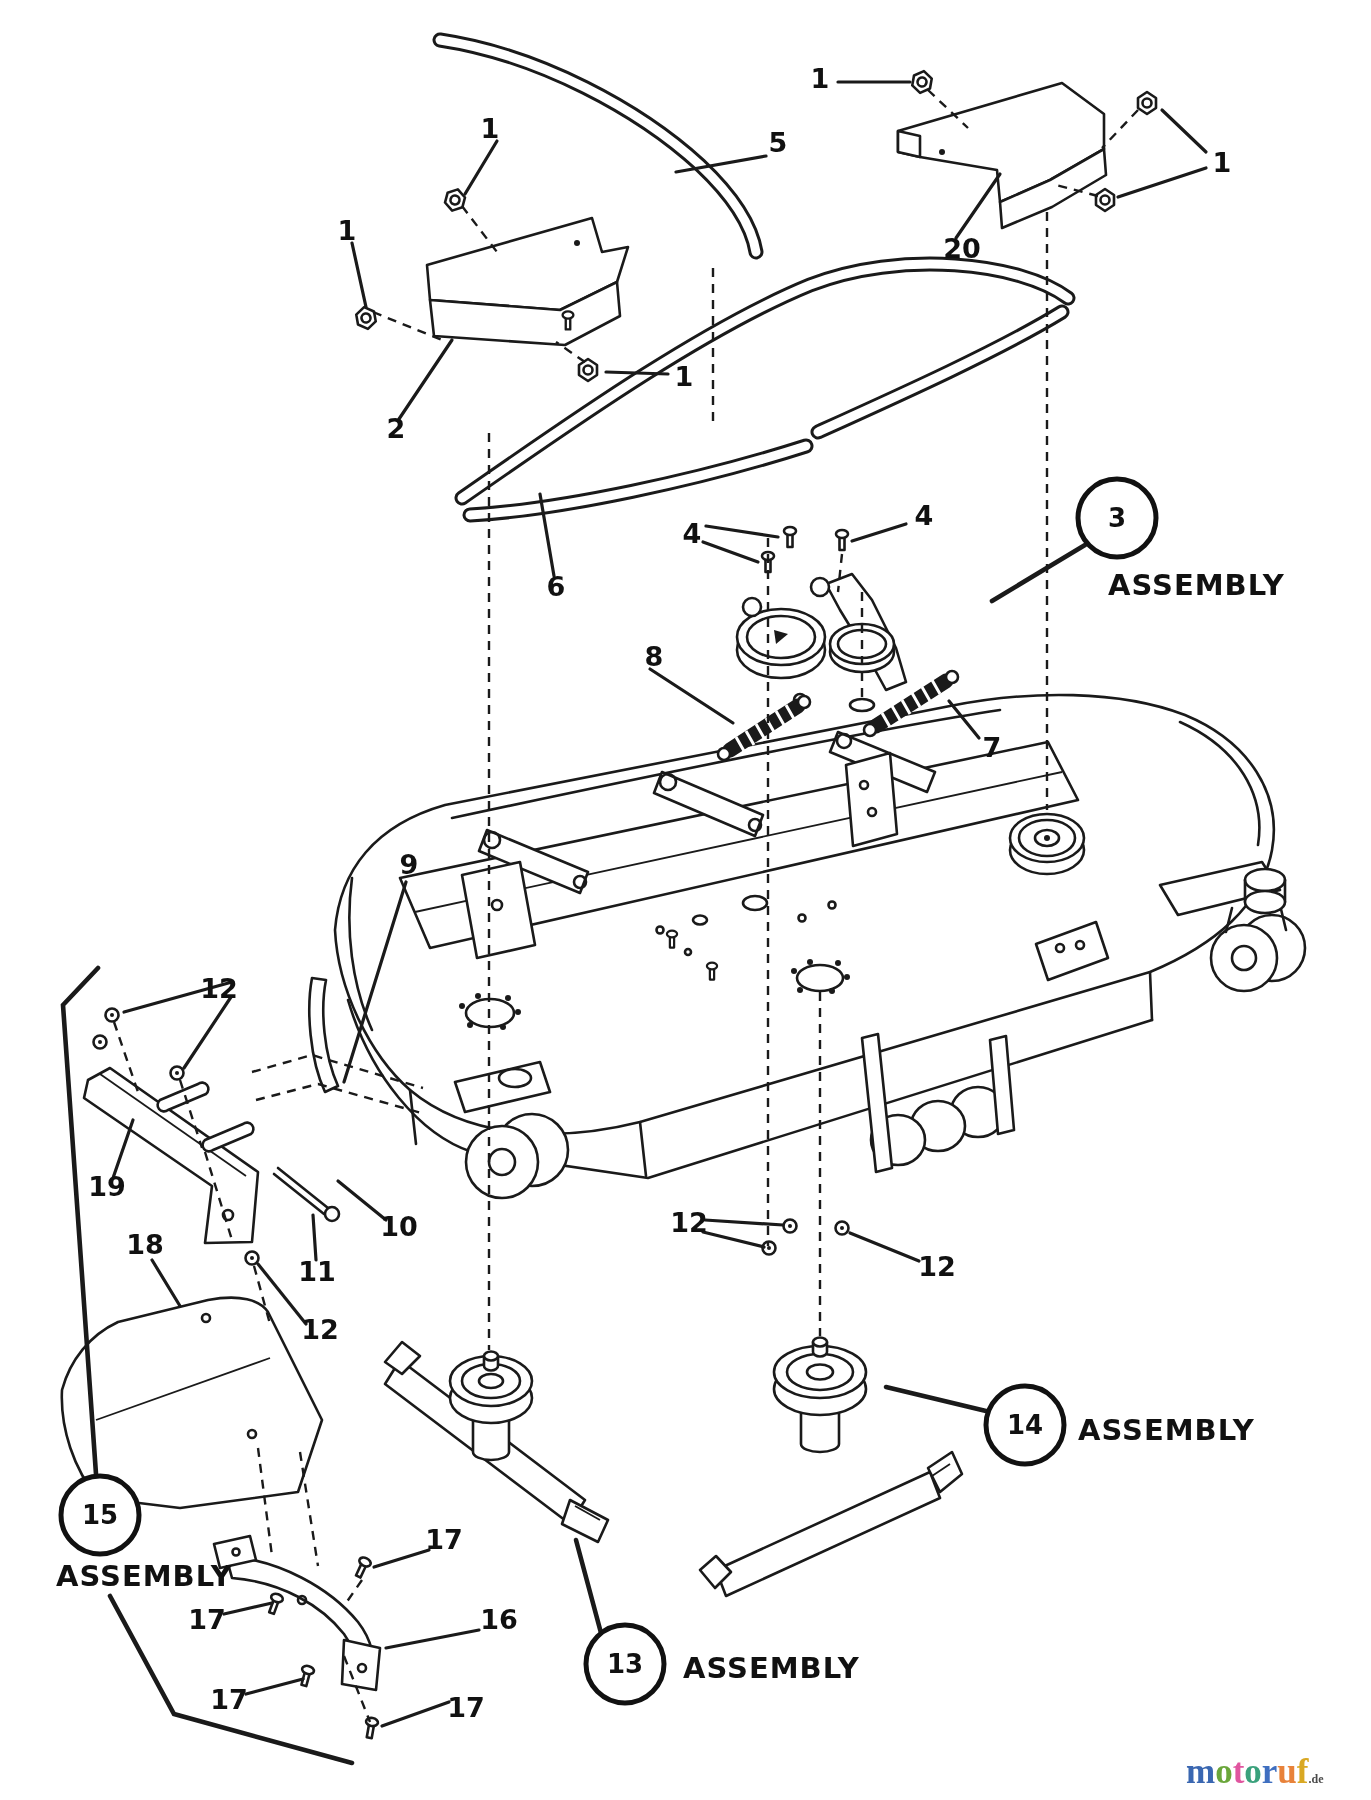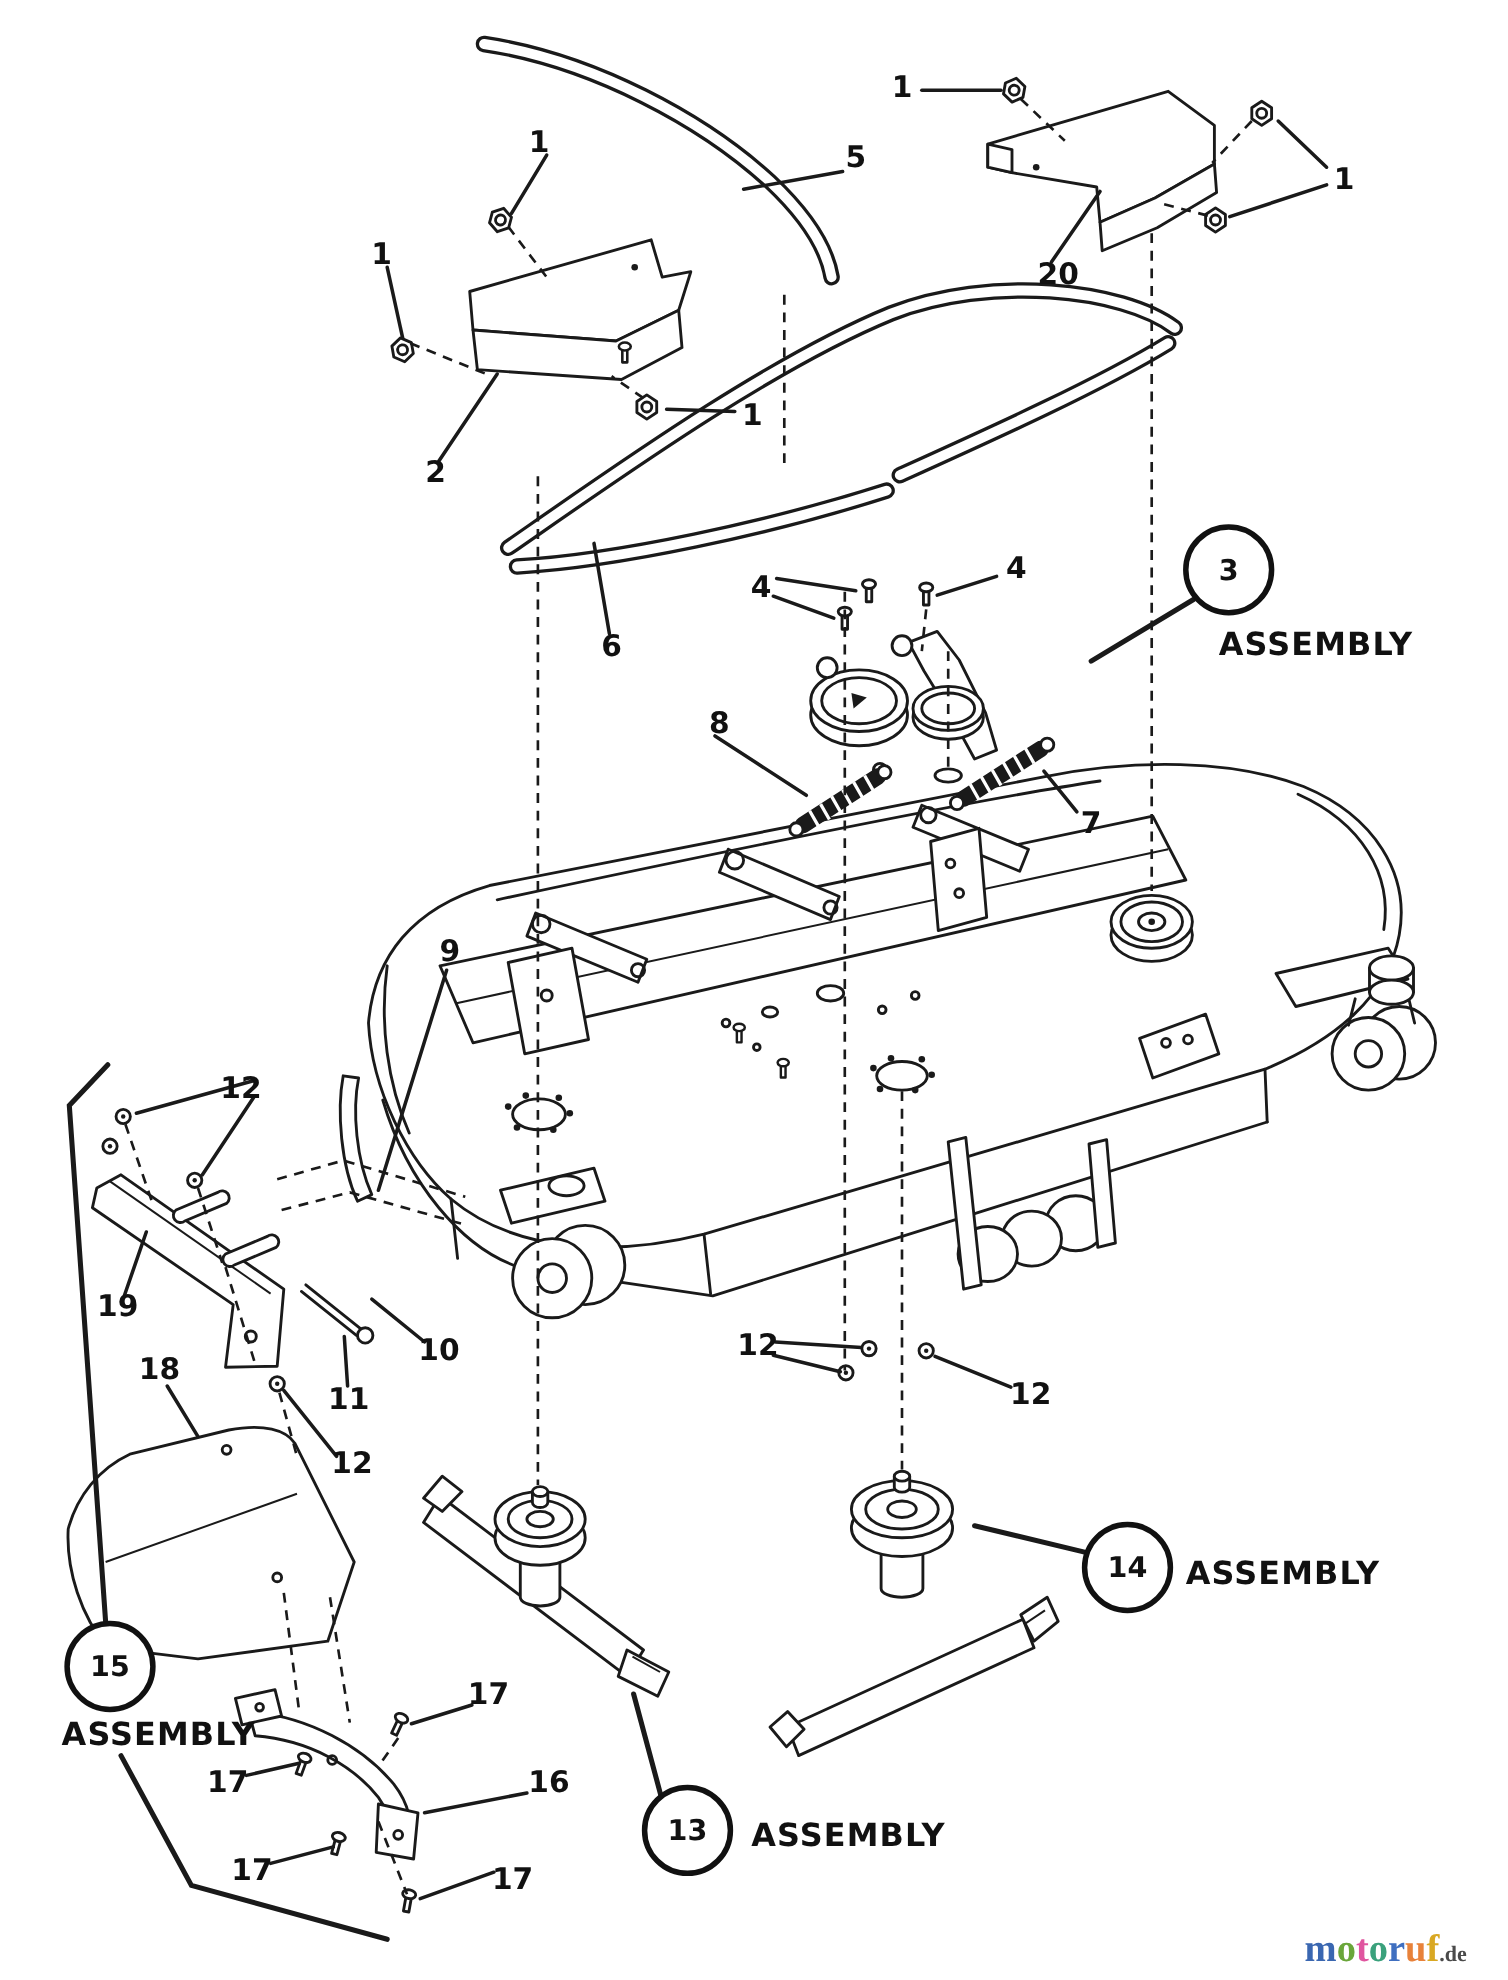--- a/index.html
+++ b/index.html
@@ -19,21 +19,21 @@
   .coil{stroke:#ffffff;stroke-width:3;fill:none;}
   .num{font:bold 27px "DejaVu Sans",sans-serif;fill:#111;text-anchor:middle;}
   .asm-num{font:bold 26px "DejaVu Sans",sans-serif;fill:#111;text-anchor:middle;}
   .asm-label{font:bold 29px "DejaVu Sans",sans-serif;fill:#111;letter-spacing:1px;}
   .circ{fill:#fff;stroke:#111;stroke-width:5;}
   .dot{fill:#1a1a1a;stroke:none;}
   
   #logo{position:absolute;left:1186px;top:1752px;width:180px;
         font-family:"Liberation Serif",serif;font-weight:bold;font-size:35px;
         letter-spacing:0px;white-space:nowrap;}
-  #logo .suffix{font-size:20px;}
+  #logo .suffix{font-size:12px;}
 </style>
 </head>
 <body>
 
 <div id="stage">
 <svg width="1371" height="1800" viewBox="0 0 1371 1800">
   <defs>
     <g id="nut">
       <path class="fill" d="M-9,-5 L0,-11 L9,-5 L9,5 L0,11 L-9,5 Z"></path>
       <circle class="ln" r="4.5"></circle>

